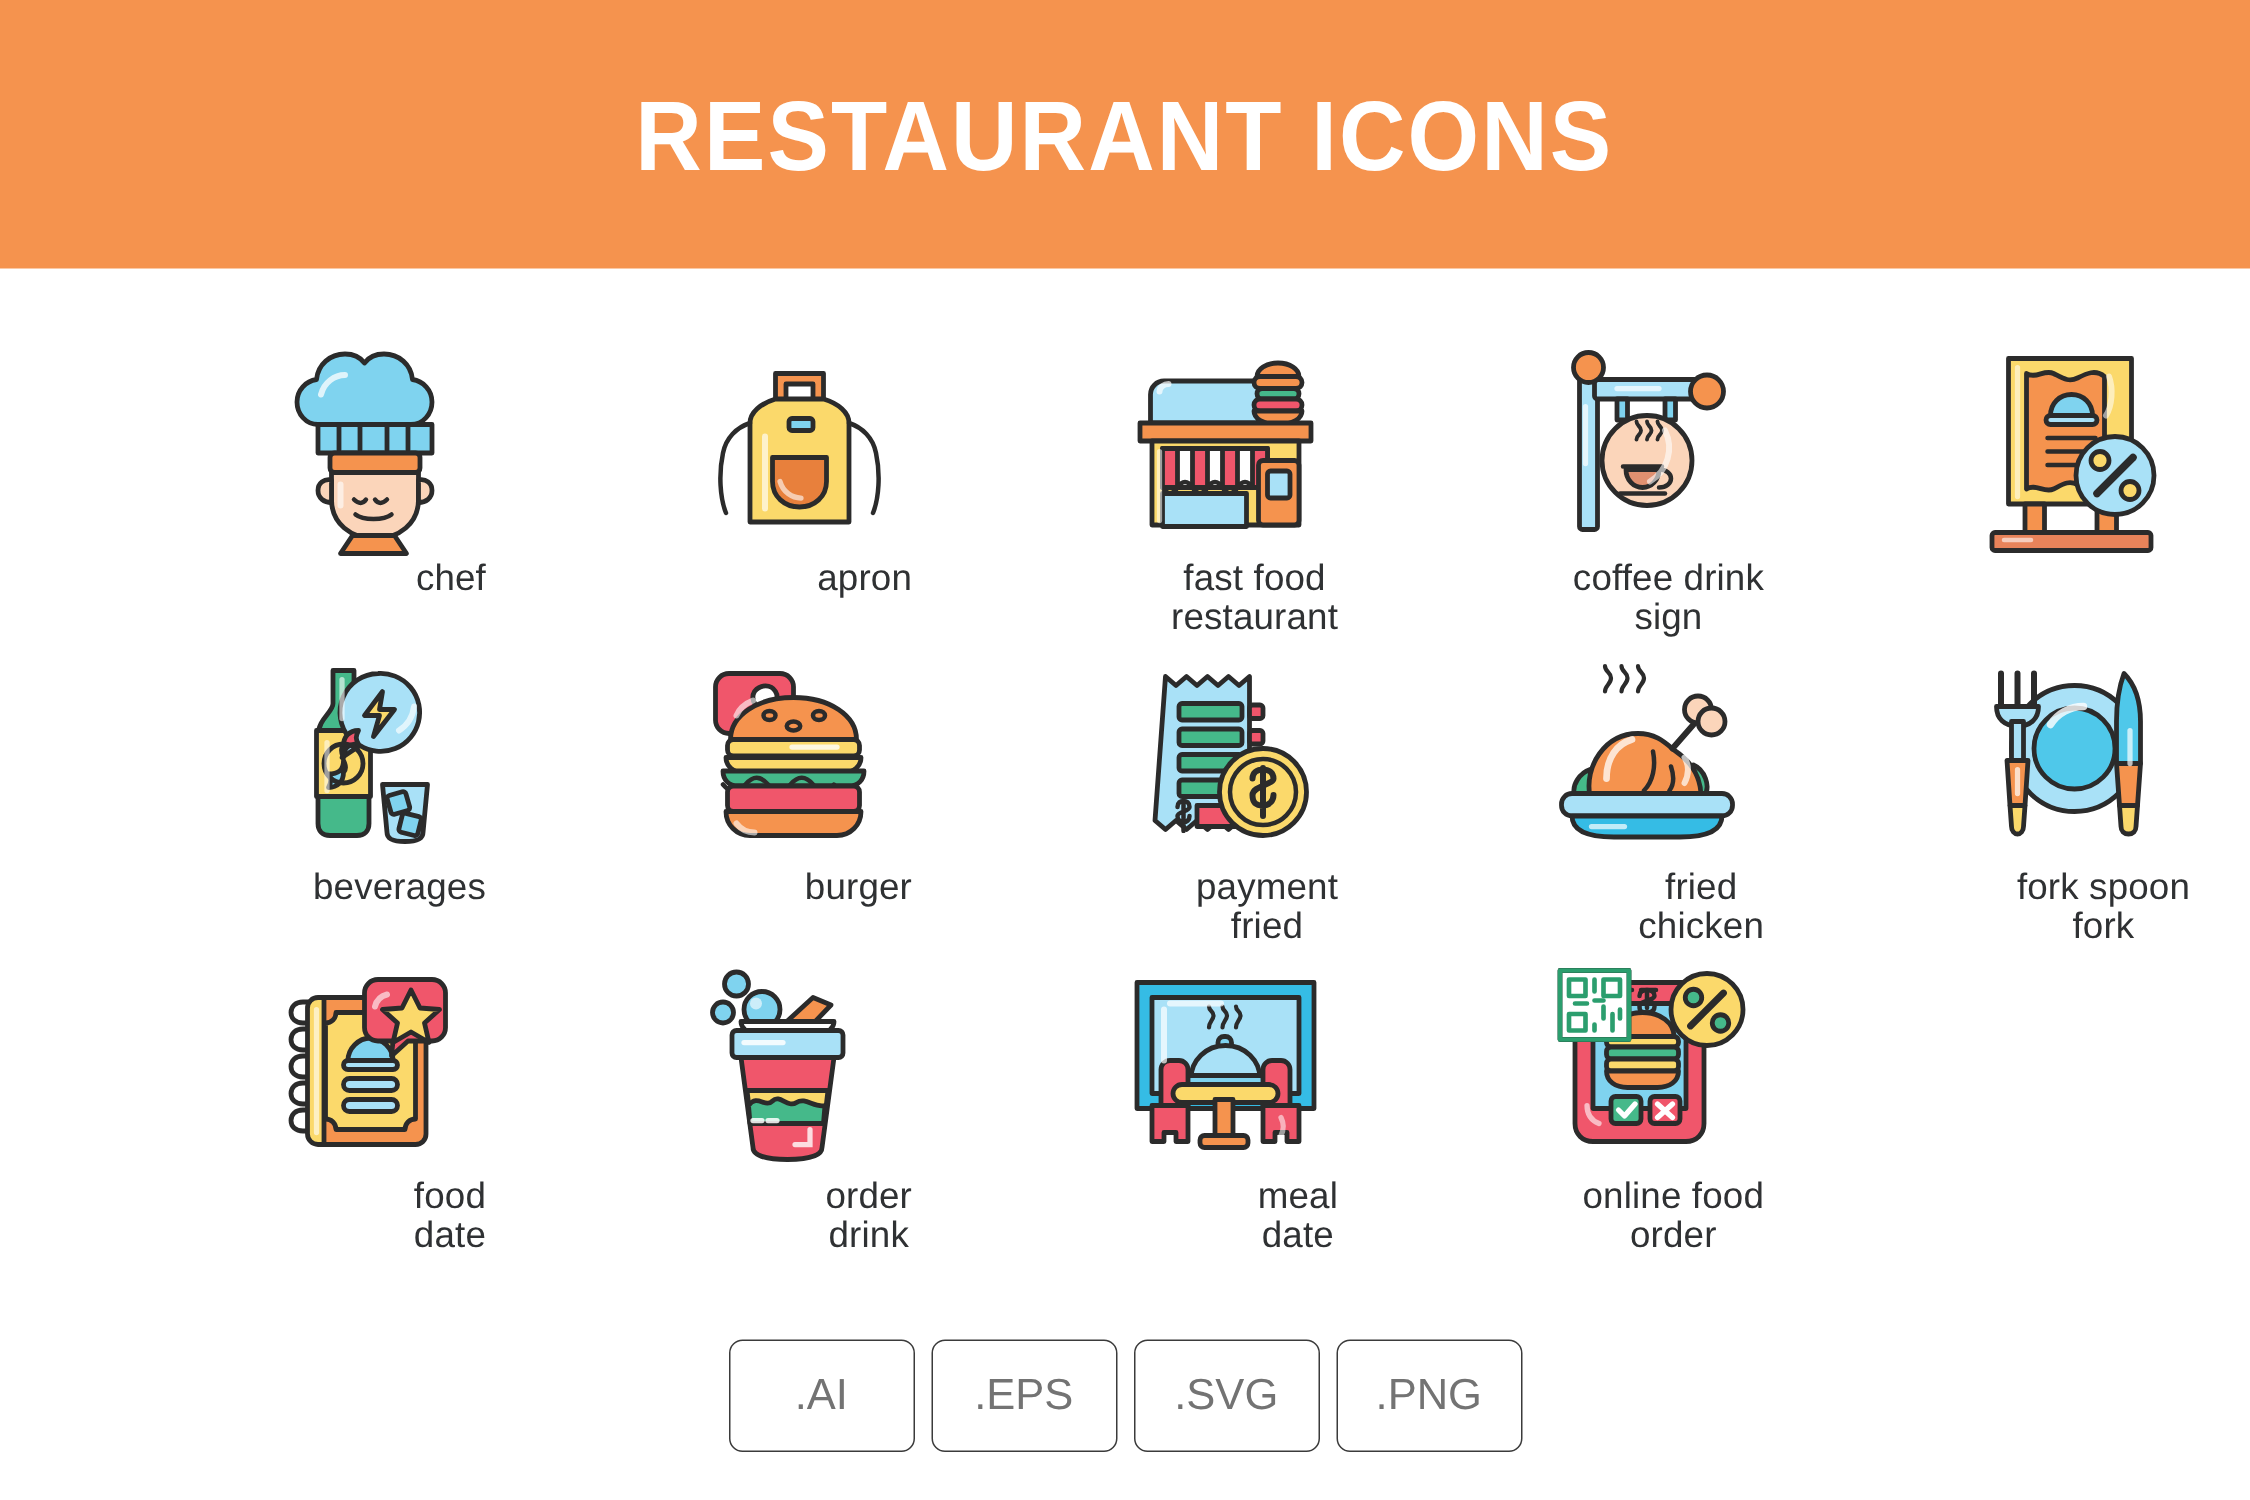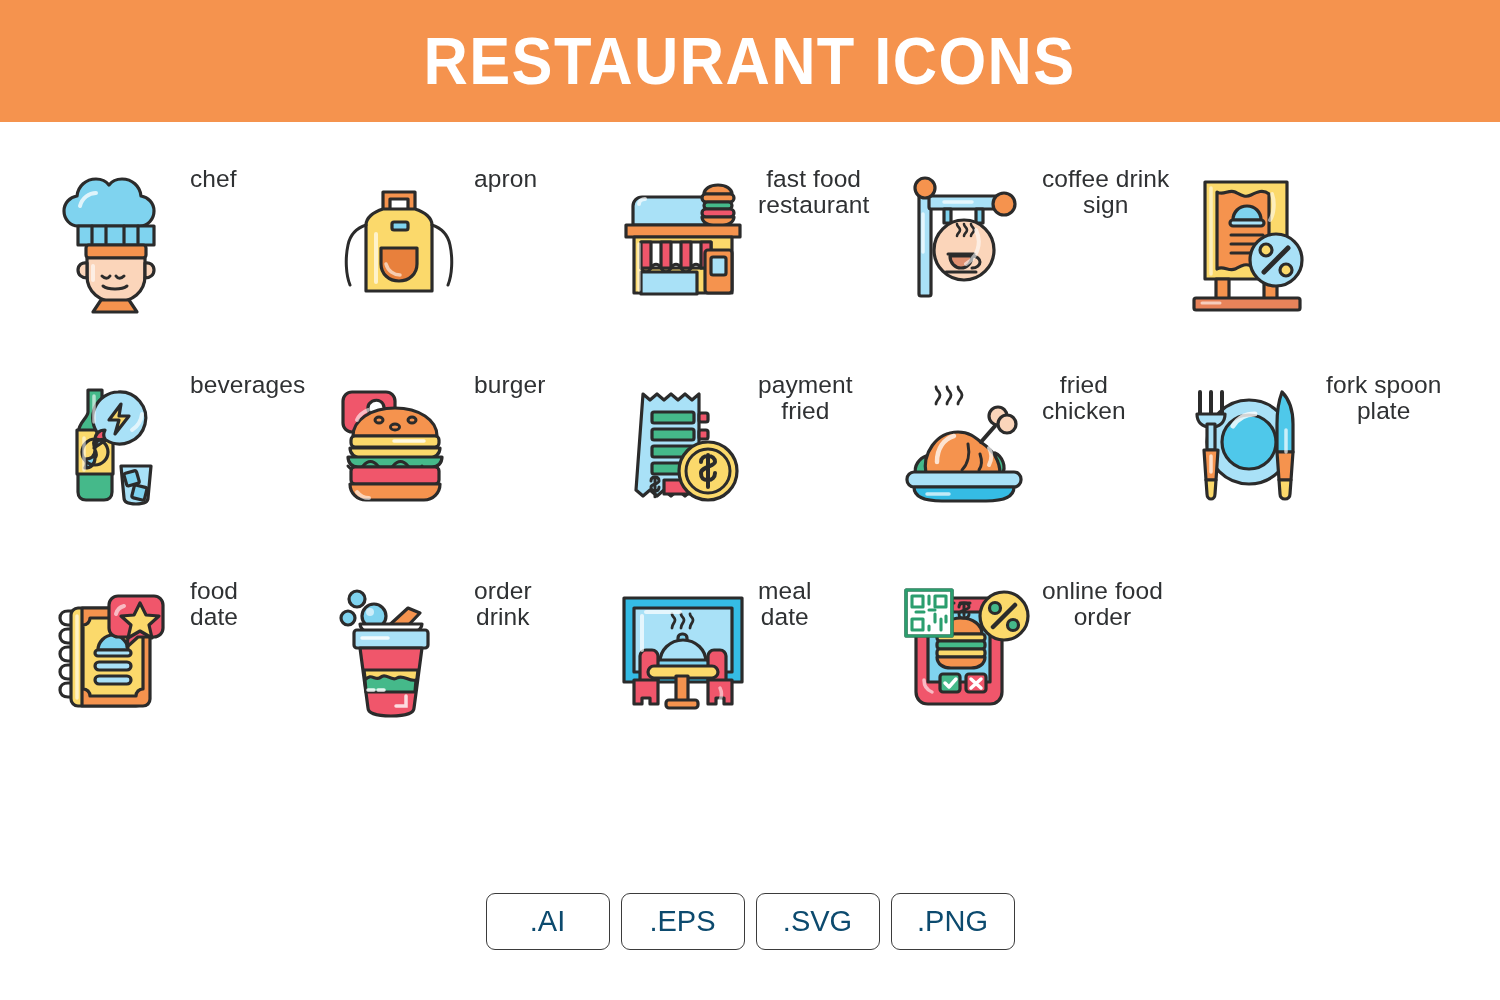--- a/index.html
+++ b/index.html
@@ -6,21 +6,21 @@
   body{
     width:1500px;height:1000px;
     background:#ffffff;
     font-family:"Liberation Sans", sans-serif;
     overflow:hidden;
   }
   .page{position:relative;width:1500px;height:1000px;}
 
   
   .header{
-    width:1500px;height:122px;
+    width:1500px;height:179px;
     background:#F5934E;
     display:flex;align-items:center;justify-content:center;
   }
   .header-title{
     color:#ffffff;
     font-family:"Liberation Sans Narrow","Liberation Sans",sans-serif;
     font-size:66px;
     font-weight:bold;
     letter-spacing:1.5px;
     transform:scaleX(0.93);
@@ -32,21 +32,21 @@
     margin:0 auto;
     padding-top:42px;
     width:1420px;
     display:grid;
     grid-template-columns:repeat(5,1fr);
     grid-auto-rows:206px;
     column-gap:0px;
     row-gap:0px;
   }
   .cell{
-    display:flex;flex-direction:row;align-items:flex-start;
+    display:flex;flex-direction:column;align-items:flex-end;
   }
   .art{
     width:150px;height:150px;
     display:flex;align-items:center;justify-content:center;
   }
   .art svg{display:block;}
   .cap{
     margin-top:2px;
     text-align:center;
     font-size:24.5px;
@@ -58,27 +58,27 @@
   .cap span{display:block;}
 
   
   .formats{
     position:absolute;
     left:0;right:0;
     top:893px;
     display:flex;justify-content:center;gap:11px;
   }
   .fmt{
-    min-width:124px;height:57px;
+    min-width:124px;height:75px;
     border:1.8px solid #3b3b3b;
     border-radius:9px;
     background:#fff;
     display:flex;align-items:center;justify-content:center;
     font-size:29px;
-    color:#0c4a6e;
+    color:#737373;
     padding:0 10px;
     box-sizing:border-box;
   }
 </style>
 </head>
 <body>
 
 <div class="page">
 
   <div class="header">
@@ -331,21 +331,21 @@
             <path d="M106 22c8 8 11 20 11 32v28h-16V54c0-12 2-24 5-32z" fill="#4FC8EA"></path>
             <path d="M101 82h16l-2 28h-12z" fill="#F5934E"></path>
             <path d="M103 110h12l-1 14c0 3-2 5-5 5s-5-2-5-5z" fill="#FBD96B"></path>
           </g>
           <path d="M57 56a26 26 0 0 1 22-12" fill="none" stroke="#ffffff" stroke-width="5" stroke-linecap="round" opacity=".8"></path>
           <path d="M35 86v16M110 60v22" fill="none" stroke="#ffffff" stroke-width="3.5" stroke-linecap="round" opacity=".7"></path>
         </svg>
       </div>
       <div class="cap">
         <span>fork spoon</span>
-        <span>plate</span>
+        <span>fork</span>
       </div>
     </div>
 
     <div class="cell">
       <div class="art">
         <svg width="150" height="150" viewBox="0 0 150 150">
           <g stroke="#2B2B2B" stroke-width="3.2" stroke-linejoin="round" stroke-linecap="round">
             <path d="M28 35c-5 0-8 3-8 7s3 7 8 7h6V35zM28 53c-5 0-8 3-8 7s3 7 8 7h6V53zM28 71c-5 0-8 3-8 7s3 7 8 7h6V71zM28 89c-5 0-8 3-8 7s3 7 8 7h6V89zM28 107c-5 0-8 3-8 7s3 7 8 7h6v-14z" fill="#ffffff"></path>
             <rect x="31" y="32" width="72" height="98" rx="7" fill="#FBD96B"></rect>
             <path d="M42 32h61c4 0 7 3 7 7v84c0 4-3 7-7 7H42z" fill="#F5934E"></path>

